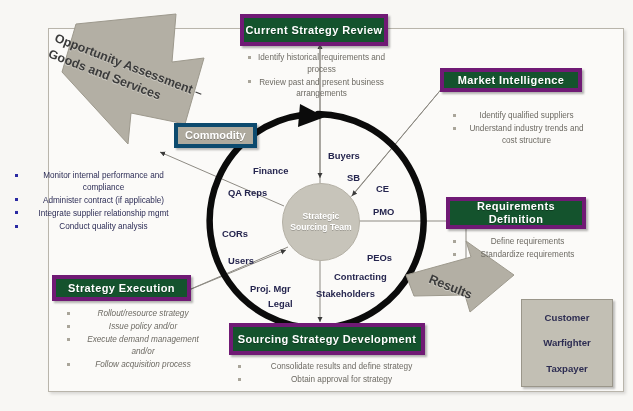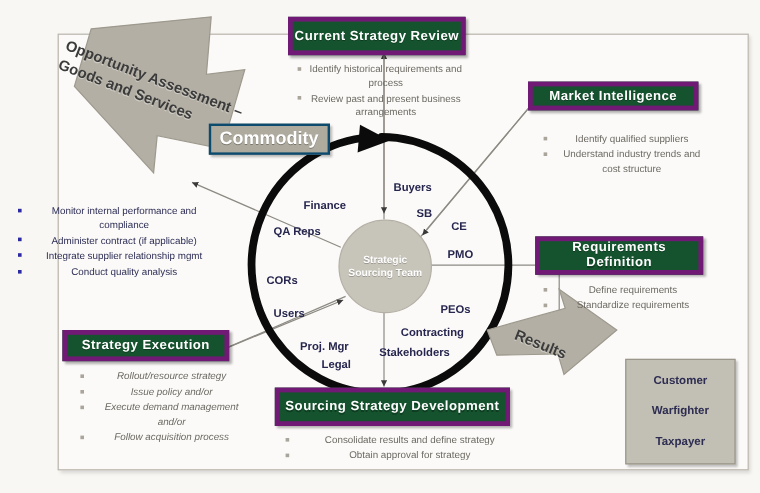--- a/index.html
+++ b/index.html
@@ -89,28 +89,29 @@
     position:absolute;
     font-weight:bold;
     color:#3b3b3b;
     white-space:nowrap;
     z-index:23;
     text-shadow:0 1px 0 rgba(255,255,255,.35);
   }
   .tag{
     position:absolute;
     background:#aeaa9e;
-    border:2px solid #0c4a6e;
+    border:4px solid #0c4a6e;
     color:#fff;
     font-weight:bold;
-    font-size:15px;
+    font-size:11px;
     padding:2px 7px 3px 7px;
     box-shadow:2px 2px 2px rgba(0,0,0,.28);
     text-shadow:0 1px 0 rgba(0,0,0,.3);
     z-index:30;
+    margin-top:20px;
   }
   
   .custbox{
     position:absolute;
     left:521px;top:299px;width:92px;height:88px;
     background:#c2bfb4;
     border:1px solid #9a968a;
     box-shadow:2px 2px 2px rgba(0,0,0,.25);
     z-index:35;
     display:flex;flex-direction:column;

